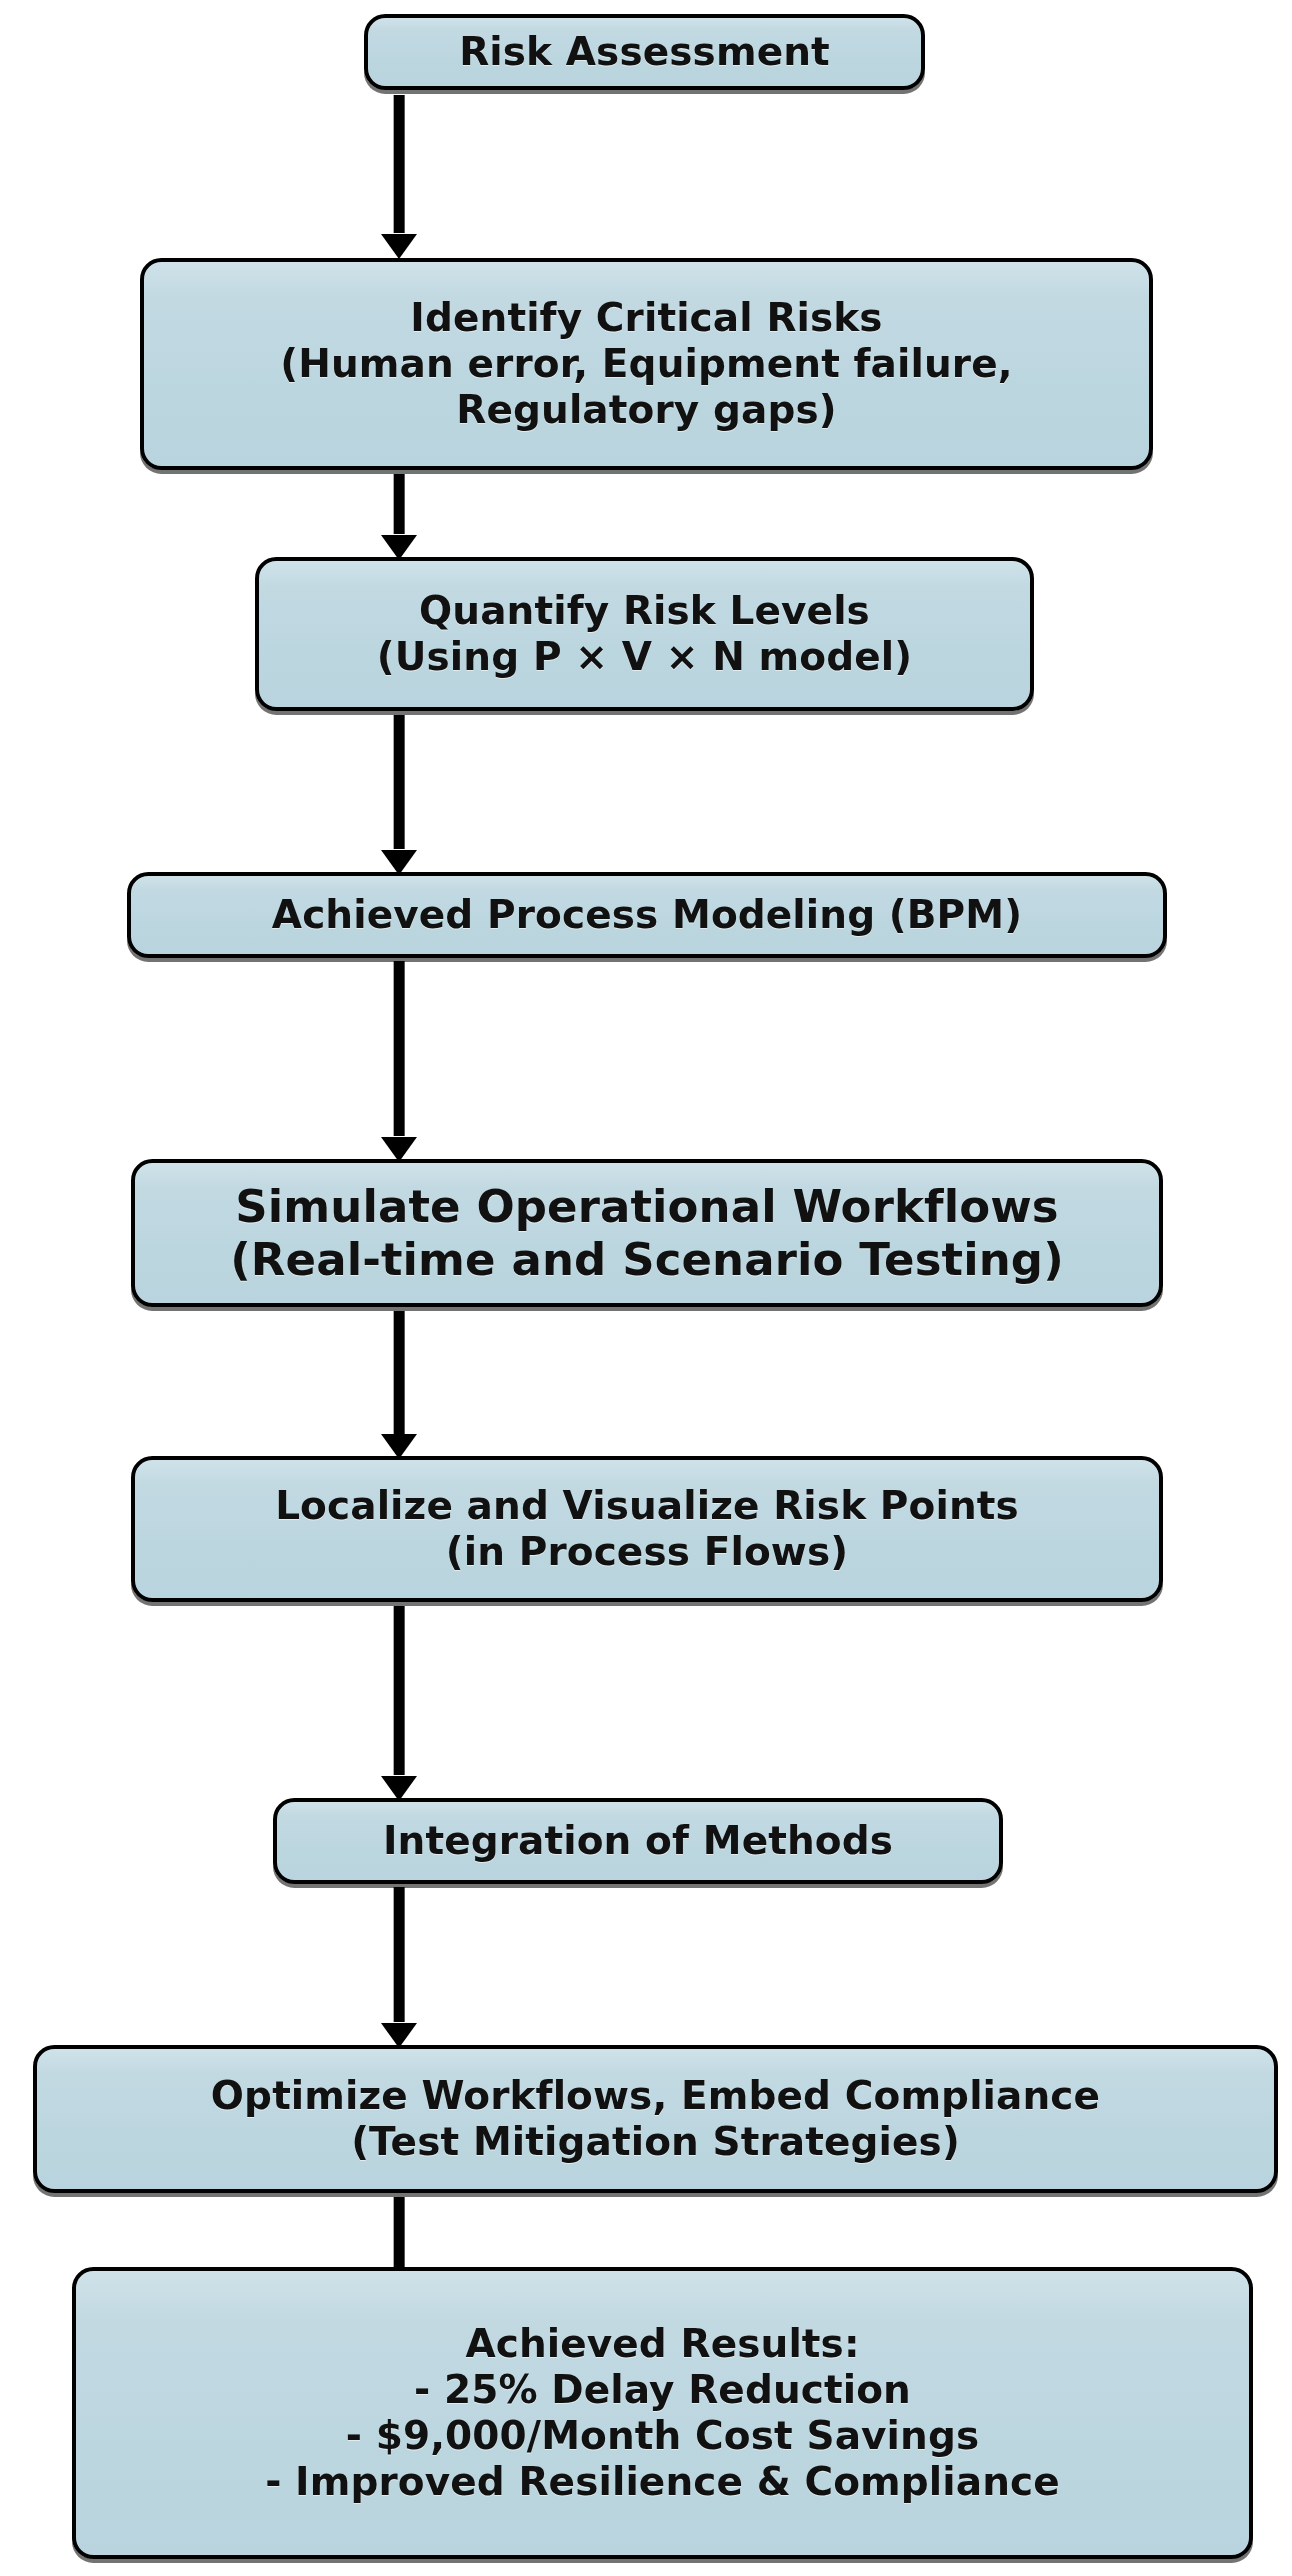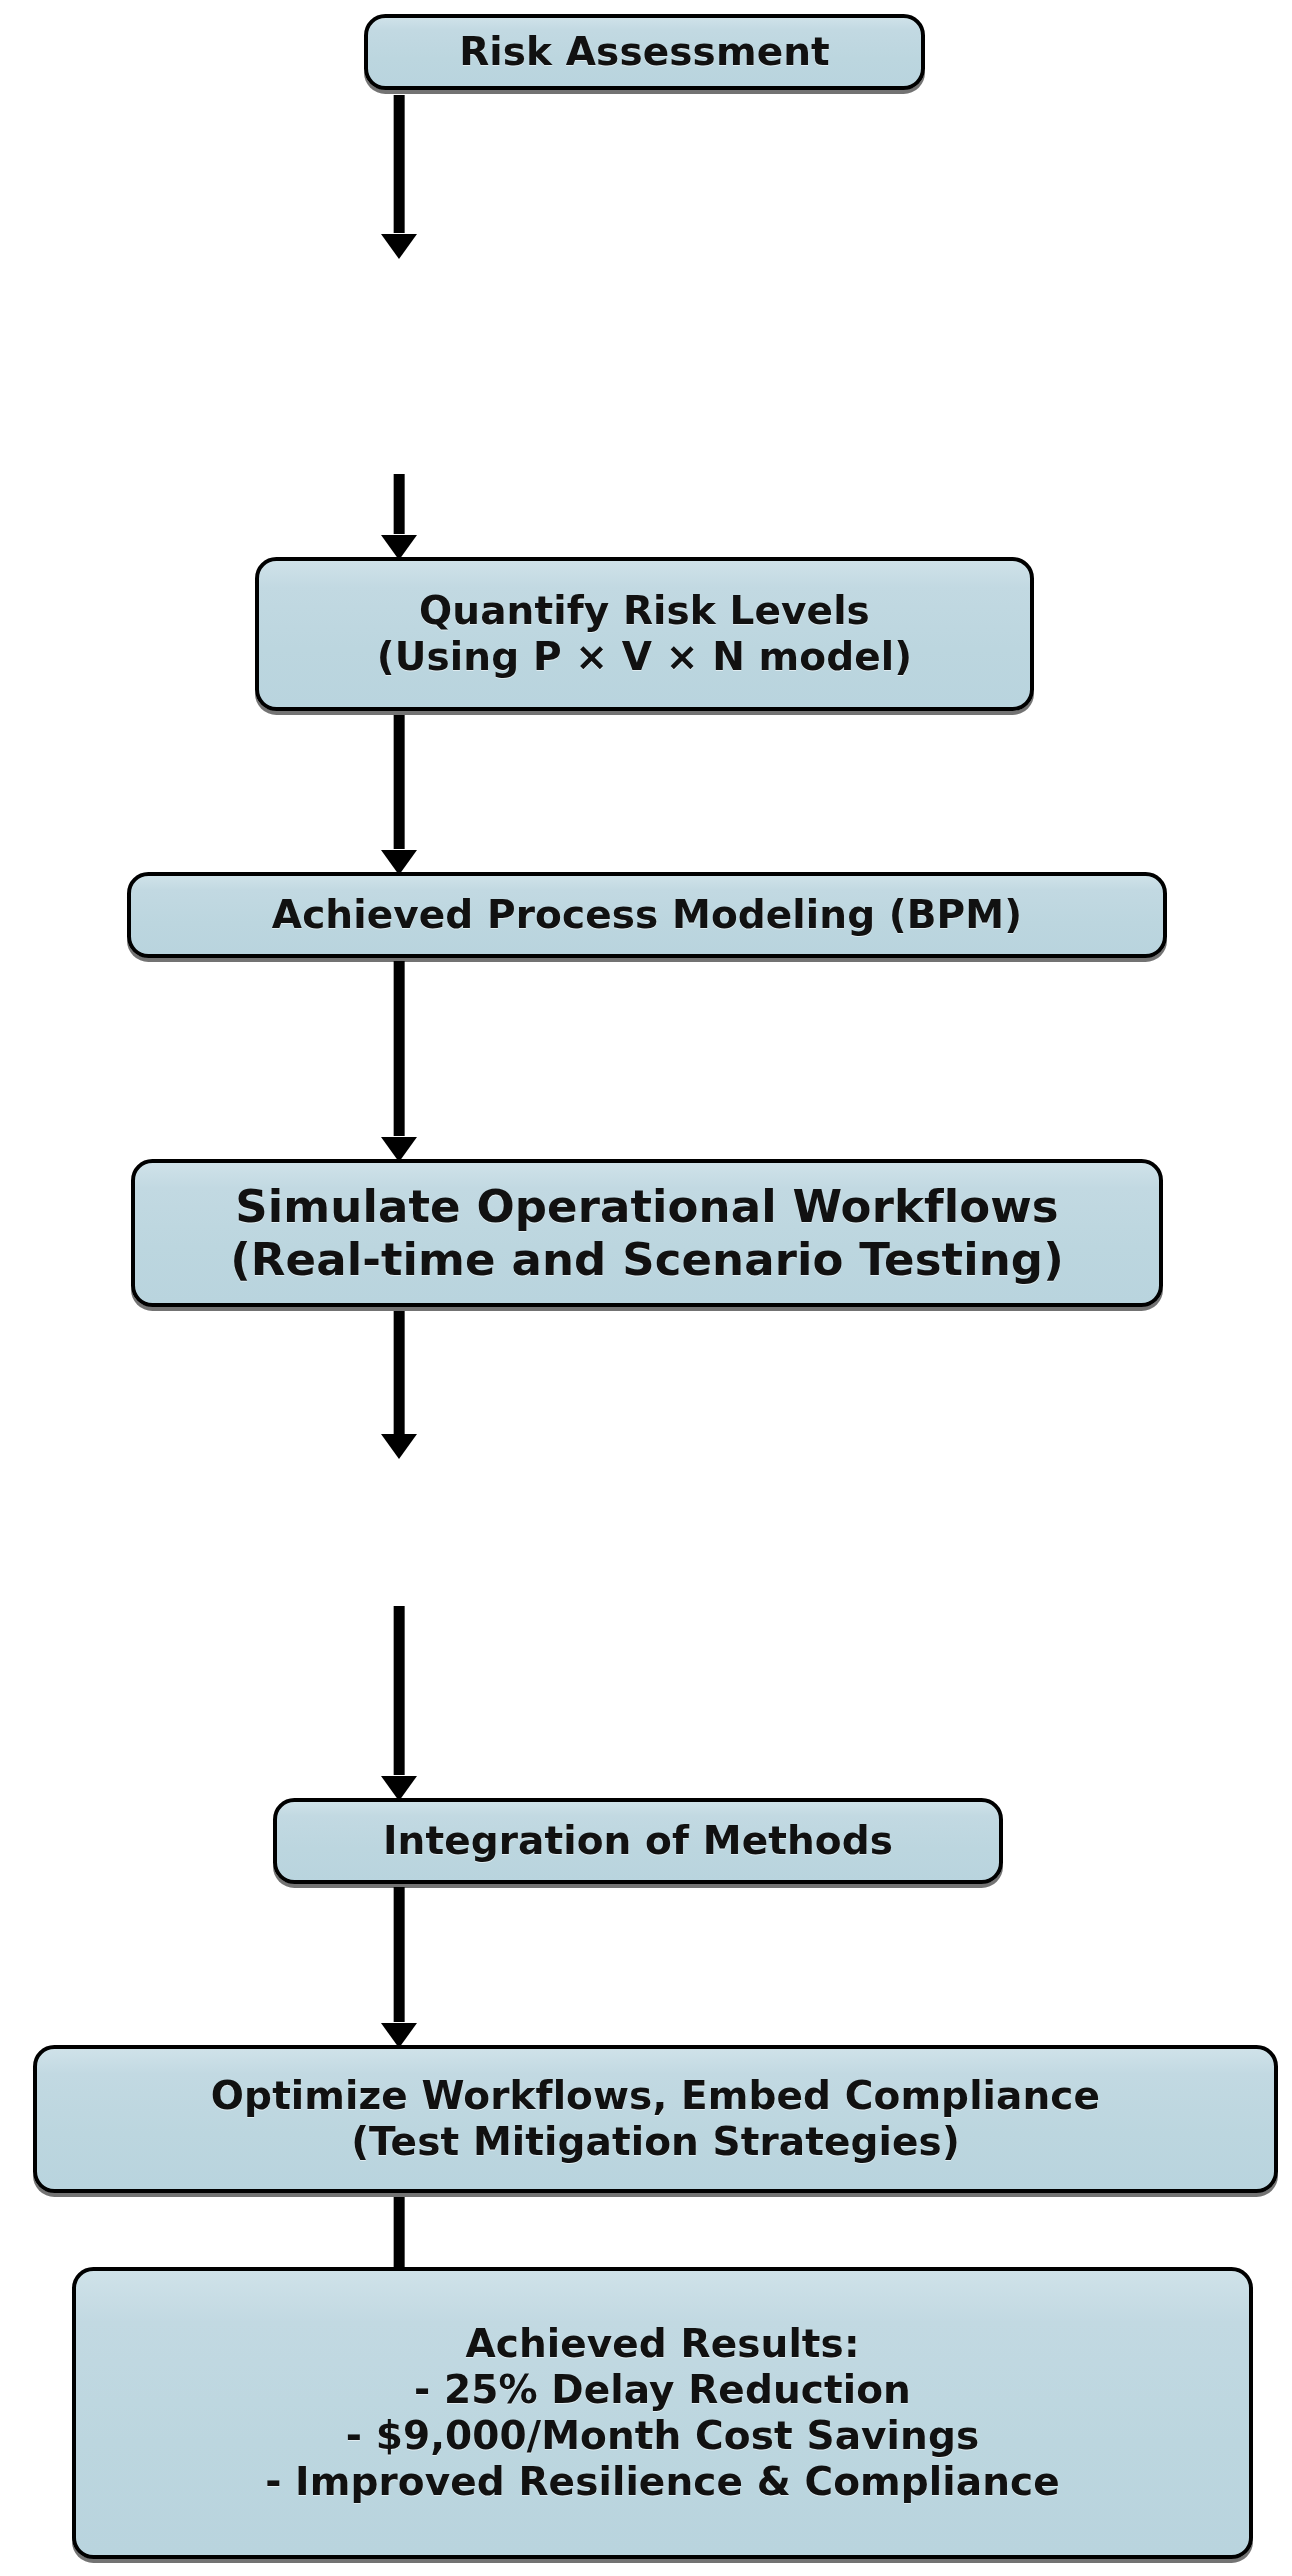--- a/index.html
+++ b/index.html
@@ -98,30 +98,39 @@
       <div class="shaft" style="height: 135px;"></div>
       <div class="head"></div>
     </div>
     <div class="arrow" style="left: 370px; top: 2197px; width: 58px; height: 103px;">
       <div class="shaft" style="height: 78px;"></div>
       <div class="head"></div>
     </div>
     <div class="node" style="left: 364px; top: 13.6px; width: 561px; height: 76px;">
       <div class="label" style="font-size: 39px;">Risk Assessment</div>
     </div>
+    <div class="node" style="left: 140px; top: 258px; width: 1013px; height: 212px;">
+      <div class="label" style="font-size: 39px;">Identify Critical Risks
+(Human error, Equipment failure,
+Regulatory gaps)</div>
+    </div>
     <div class="node" style="left: 255px; top: 557px; width: 779px; height: 154px;">
       <div class="label" style="font-size: 39px;">Quantify Risk Levels
 (Using P × V × N model)</div>
     </div>
     <div class="node" style="left: 127px; top: 872px; width: 1040px; height: 86px;">
       <div class="label" style="font-size: 39px;">Achieved Process Modeling (BPM)</div>
     </div>
     <div class="node" style="left: 131px; top: 1159px; width: 1032px; height: 148px;">
       <div class="label" style="font-size: 45px;">Simulate Operational Workflows
 (Real-time and Scenario Testing)</div>
+    </div>
+    <div class="node" style="left: 131px; top: 1456px; width: 1032px; height: 146px;">
+      <div class="label" style="font-size: 39px;">Localize and Visualize Risk Points
+(in Process Flows)</div>
     </div>
     <div class="node" style="left: 273px; top: 1798px; width: 730px; height: 86px;">
       <div class="label" style="font-size: 39px;">Integration of Methods</div>
     </div>
     <div class="node" style="left: 33px; top: 2045px; width: 1245px; height: 148px;">
       <div class="label" style="font-size: 39px;">Optimize Workflows, Embed Compliance
 (Test Mitigation Strategies)</div>
     </div>
     <div class="node" style="left: 72px; top: 2267px; width: 1181px; height: 292px;">
       <div class="label" style="font-size: 39px;">Achieved Results:

